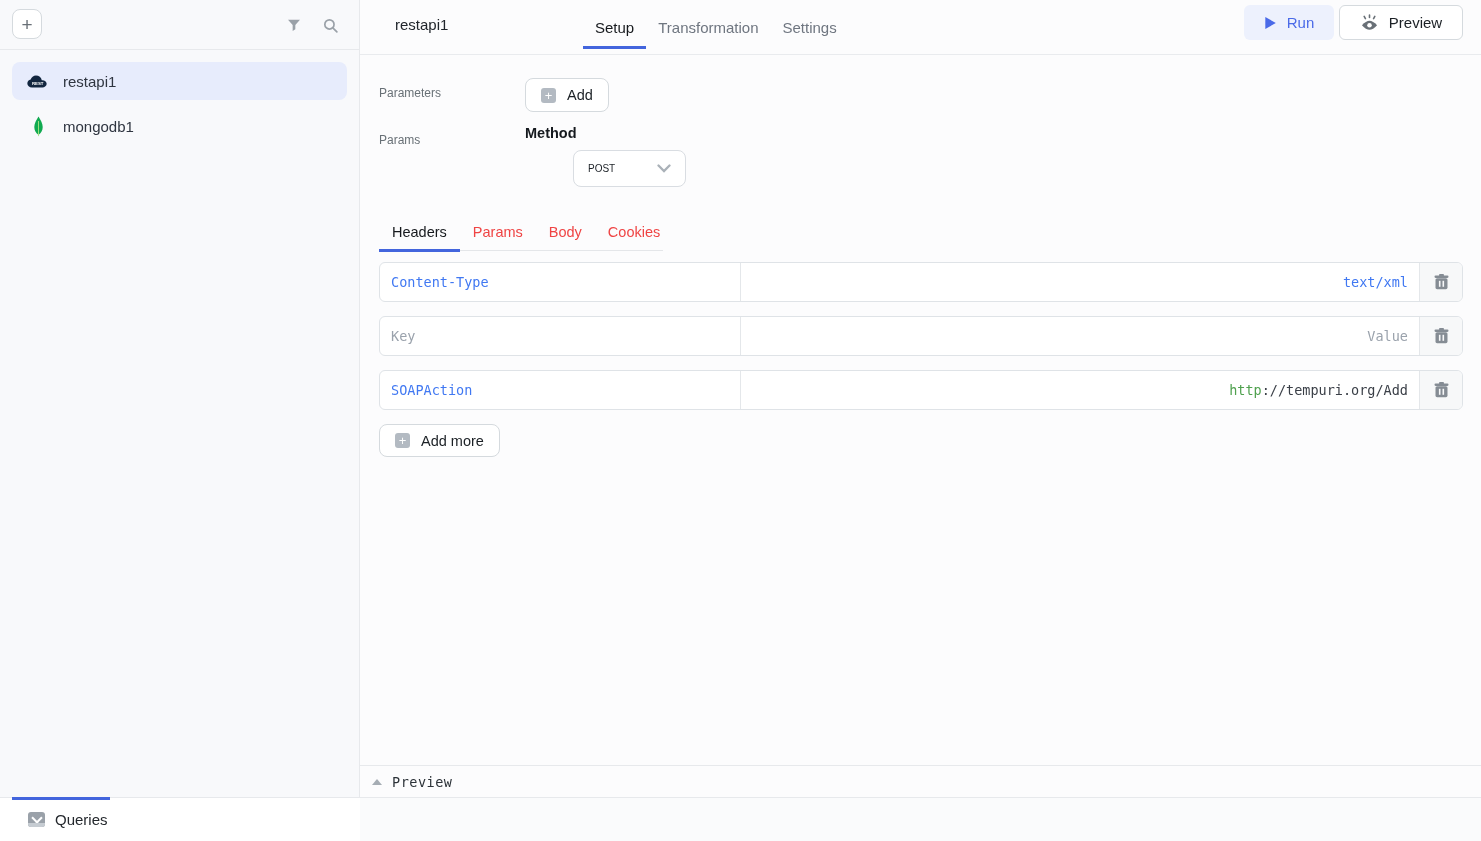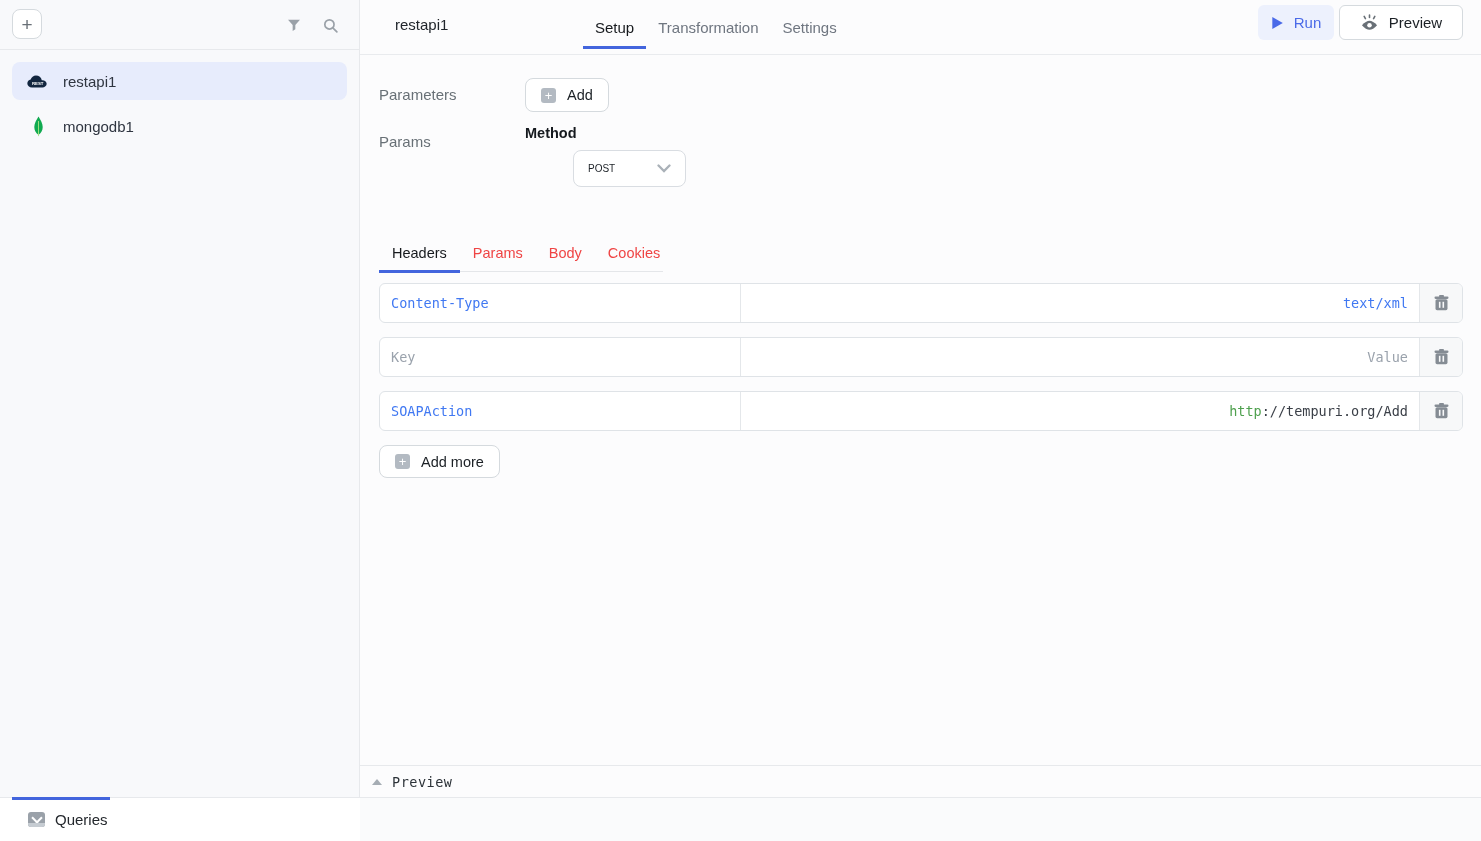--- a/index.html
+++ b/index.html
@@ -33,45 +33,45 @@
   .main-tabs { position:absolute; left:223px; top:0; height:55px; display:flex; }
   .main-tab { position:relative; display:flex; align-items:center; padding:0 12px;
     font-size:15px; color:#6f7680; cursor:pointer; }
   .main-tab.active { color:#16191d; font-weight:500; }
   .main-tab.active::after { content:""; position:absolute; left:0; right:0; bottom:6px;
     height:3px; background:var(--accent,#4365dd); }
   .header-actions { position:absolute; right:18px; top:5px; display:flex; gap:5px; }
   .btn { display:flex; align-items:center; justify-content:center; gap:10px;
     height:35px; border-radius:6px; font-size:15px; cursor:pointer;
     font-family:"Liberation Sans", sans-serif; }
-  .run-btn { width:76px; background:var(--accent-bg,#edf1fd); border:none; color:var(--accent-fg,#4a6ae8); }
+  .run-btn { width:90px; background:var(--accent-bg,#edf1fd); border:none; color:var(--accent-fg,#4a6ae8); }
   .preview-btn { width:124px; background:#fff; border:1px solid #d5dade; color:#1b2025; }
 
   
-  .form-label { font-size:15px; color:#687076; }
+  .form-label { font-size:12px; color:#687076; }
   .params-row { position:absolute; left:19px; top:78px; display:flex; align-items:flex-start; }
   .label-col { width:146px; padding-top:8px; }
   .chip-btn { display:flex; align-items:center; gap:11px; background:#fff;
     border:1px solid #d5dade; border-radius:8px; font-size:14.5px; color:#1b2025;
     padding:0 15px; cursor:pointer; font-family:"Liberation Sans", sans-serif; }
   .add-btn { height:34px; }
   .plus-badge { width:15px; height:15px; background:#b3bac2; border-radius:3px; color:#fff;
     font-size:13px; line-height:1; display:flex; align-items:center; justify-content:center; }
   .request-row { position:absolute; left:19px; top:125px; display:flex; }
   .field-label { font-size:14.5px; font-weight:700; color:#15191e; margin-bottom:9px; display:block; }
   .method-group { width:122px; }
   .url-group { width:817px; }
   .select-box { width:113px; height:37px; background:#fff; border:1px solid #d9dde2;
     border-radius:8px; display:flex; align-items:center; justify-content:space-between;
     padding:0 14px; font-size:10px; color:#1c2127; cursor:pointer;margin-left:48px; }
   .url-input { height:37px; background:#fff; border:1px solid #d9dde2; border-radius:6px;
     display:flex; align-items:center; padding:0 10px; font-size:14px; cursor:text; }
 
   
-  .kv-section { position:absolute; left:19px; top:235px; right:18px; }
+  .kv-section { position:absolute; left:19px; top:214px; right:18px; }
   .kv-tabs { display:flex; width:284px; height:37px; border-bottom:1px solid #e4e6e9; }
   .kv-tab { position:relative; display:flex; align-items:center; padding:0 13px;
     font-size:14.5px; color:#ef4444; cursor:pointer; }
   .kv-tab.active { color:#16191d; font-weight:500; }
   .kv-tab.active::after { content:""; position:absolute; left:0; right:0; bottom:-2px;
     height:3px; background:var(--accent,#4365dd); }
   .kv-rows { margin-top:11px; }
   .kv-row { display:flex; height:40px; margin-bottom:14px; background:#fff;
     border:1px solid #dfe3e7; border-radius:6px; overflow:hidden; }
   .kv-key { width:361px; border-right:1px solid #e4e7ea; display:flex; align-items:center;

